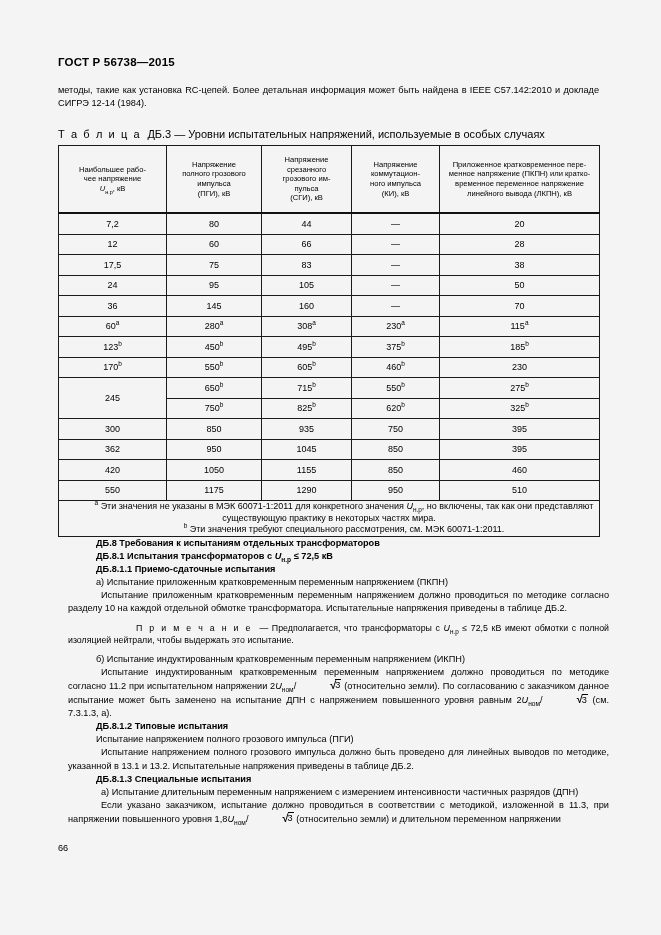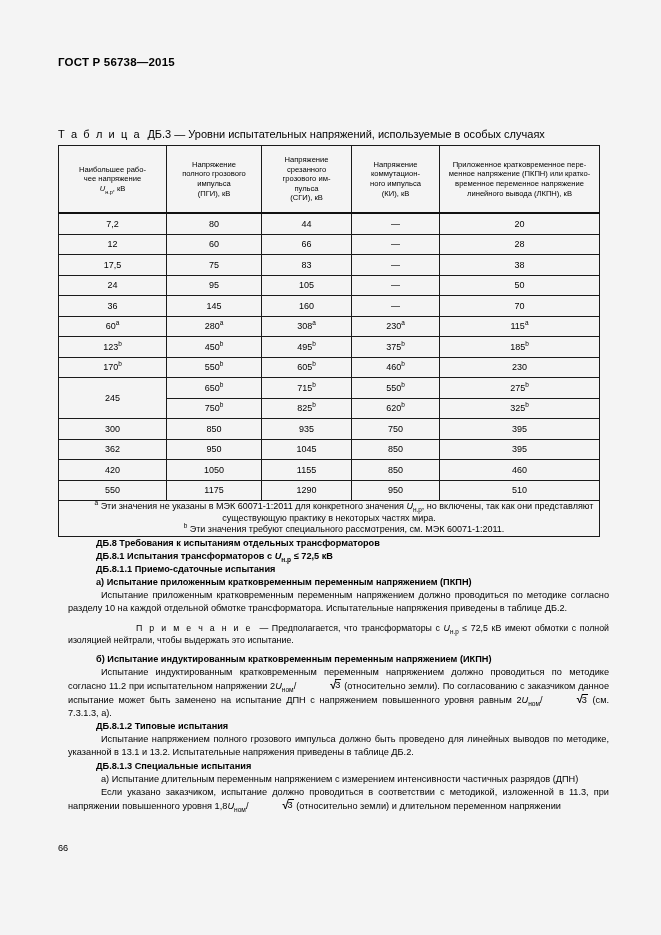--- a/index.html
+++ b/index.html
@@ -112,21 +112,20 @@
   }
   .h-bold {
     font-weight: bold;
     text-indent: 28px;
     margin: 0;
   }
   .p-ind {
     text-indent: 28px;
     margin: 0;
     text-align: justify;
-    font-weight: bold;
   }
   .p-just {
     text-indent: 33px;
     margin: 0;
     text-align: justify;
   }
   .note {
     margin: 0;
     text-indent: 44px;
     text-align: justify;
@@ -159,20 +158,21 @@
     font-size: 9.2px;
   }
 </style>
 </head>
 <body>
 
 <div class="page">
 
   <div class="doc-header">ГОСТ Р 56738—2015</div>
 
+  <div class="intro">методы, такие как установка RC-цепей. Более детальная информация может быть найдена в IEEE C57.142:2010 и докладе СИГРЭ 12-14 (1984).</div>
 
   <div class="table-caption">
     <span class="spaced">Т а б л и ц а</span>&nbsp;
     <span>ДБ.3</span>
     <span>—</span>
     <span>Уровни испытательных напряжений, используемые в особых случаях</span>
   </div>
 
   <div class="tbl-wrap">
     <table class="gost">
@@ -319,20 +319,21 @@
     <p class="h-bold"><span>ДБ.8.1 Испытания трансформаторов с </span><span class="ital">U</span><span class="sub">н.р</span><span> ≤ 72,5 кВ</span></p>
     <p class="h-bold">ДБ.8.1.1 Приемо-сдаточные испытания</p>
     <p class="p-ind">а) Испытание приложенным кратковременным переменным напряжением (ПКПН)</p>
     <p class="p-just">Испытание приложенным кратковременным переменным напряжением должно проводиться по методике согласно разделу 10 на каждой отдельной обмотке трансформатора. Испытательные напряжения приведены в таблице ДБ.2.</p>
     <div class="gap"></div>
     <p class="note"><span class="nword">П р и м е ч а н и е</span>&nbsp; <span>—</span><span>  Предполагается, что трансформаторы с </span><span class="ital">U</span><span class="sub">н.р</span><span> ≤ 72,5 кВ имеют обмотки с полной изоляцией нейтрали, чтобы выдержать это испытание.</span></p>
     <div class="gap"></div>
     <p class="p-ind">б) Испытание индуктированным кратковременным переменным напряжением (ИКПН)</p>
     <p class="p-just"><span>Испытание индуктированным кратковременным переменным напряжением должно проводиться по методике согласно 11.2 при испытательном напряжении 2</span><span class="ital">U</span><span class="sub">ном</span><span>/</span><span class="sqrt"><span class="rad">√</span><span class="rnum">3</span></span><span>  (относительно земли). По согласованию с заказчиком данное испытание может быть заменено на испытание ДПН с напряжением повышенного уровня равным 2</span><span class="ital">U</span><span class="sub">ном</span><span>/</span><span class="sqrt"><span class="rad">√</span><span class="rnum">3</span></span><span> (см. 7.3.1.3, а).</span></p>
     <p class="h-bold">ДБ.8.1.2 Типовые испытания</p>
+    <p class="p-ind">Испытание напряжением полного грозового импульса (ПГИ)</p>
     <p class="p-just">Испытание напряжением полного грозового импульса должно быть проведено для линейных выводов по методике, указанной в 13.1 и 13.2. Испытательные напряжения приведены в таблице ДБ.2.</p>
     <p class="h-bold">ДБ.8.1.3 Специальные испытания</p>
     <p class="p-just">а) Испытание длительным переменным напряжением с измерением интенсивности частичных разрядов (ДПН)</p>
     <p class="p-just"><span>Если указано заказчиком, испытание должно проводиться в соответствии с методикой, изложенной в 11.3, при напряжении повышенного уровня 1,8</span><span class="ital">U</span><span class="sub">ном</span><span>/</span><span class="sqrt"><span class="rad">√</span><span class="rnum">3</span></span><span>  (относительно земли) и длительном переменном напряжении</span></p>
   </div>
 
   <div class="page-num">66</div>
 
 </div>
 

